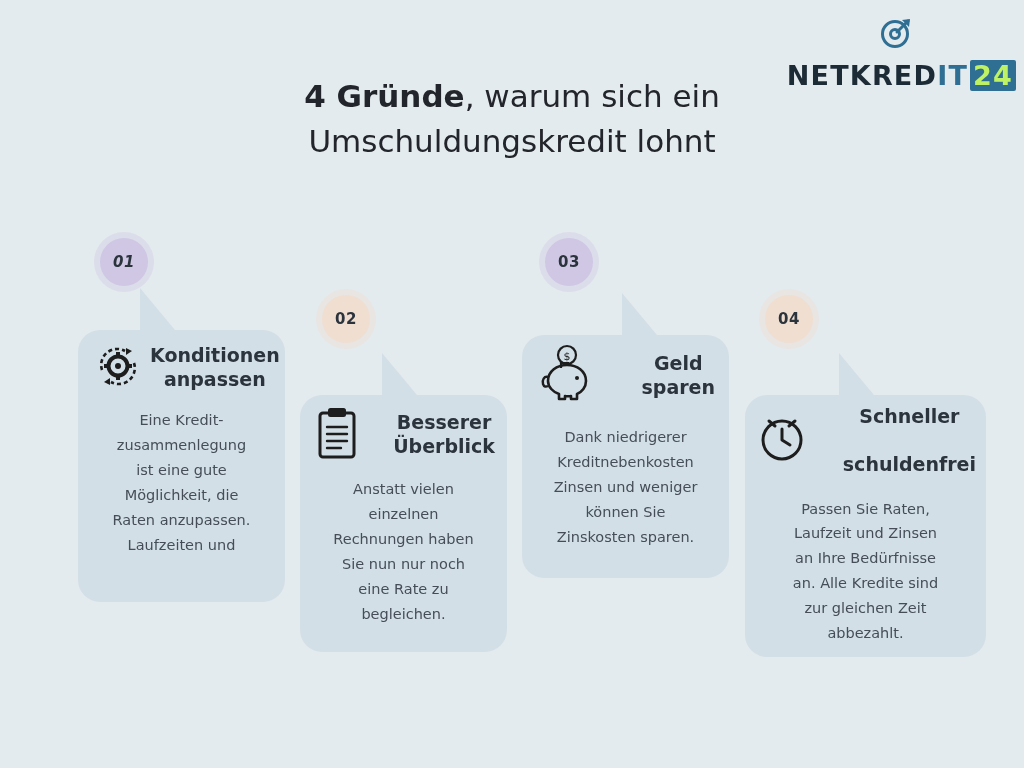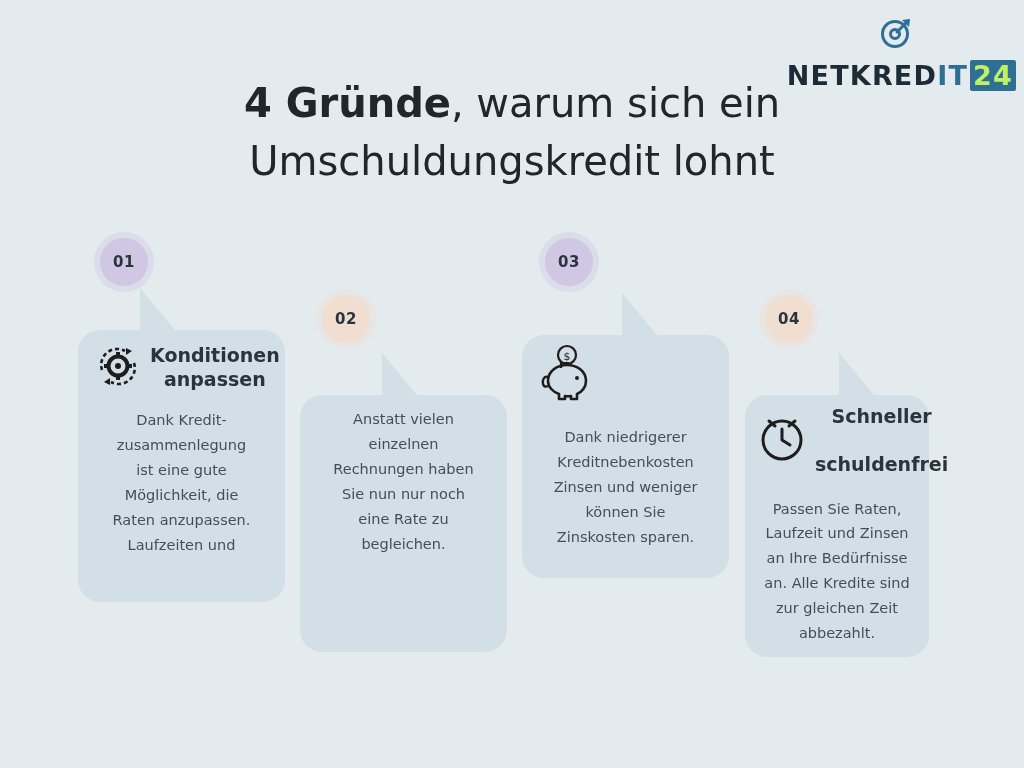--- a/index.html
+++ b/index.html
@@ -37,21 +37,21 @@
     padding: 0 3px;
     margin-left: 2px;
     border-radius: 2px;
   }
 
   
   .heading {
     position: absolute;
     top: 74px; left: 0; width: 1024px;
     text-align: center;
-    font-size: 40px;
+    font-size: 31px;
     line-height: 1.45;
     color: #22252b;
     font-weight: normal;
   }
   .heading .bold { font-weight: bold; }
 
   
   .card {
     position: absolute;
     background: #d3dfe6;
@@ -155,32 +155,50 @@
             </g>
           </g>
         </svg>
       </span>
       <span>
         <span class="card-title" style="display:block;">Konditionen</span>
         <span class="card-title" style="display:block;">anpassen</span>
       </span>
     </div>
     <div class="card-body" style="margin-top:12px; padding:0 16px;">
-      <div>Dank Kredit-</div>
+      <div>Eine Kredit-</div>
       <div>zusammenlegung</div>
       <div>ist eine gute</div>
       <div>Möglichkeit, die</div>
       <div>Raten anzupassen.</div>
       <div>Laufzeiten und</div>
     </div>
   </div>
-  <div class="badge violet" style="left:100px; top:238px;">01</div>
+  <div class="badge violet" style="left:100px; top:238px;font-style:italic;">01</div>
 
   <div class="card" style="left:300px; top:395px; width:207px; height:257px;">
     <div class="tail" style="left:82px; top:-42px; border-left:0 solid transparent; border-right:40px solid transparent; border-bottom:48px solid #d3dfe6;"></div>
+    <div class="card-head" style="margin-top:10px; padding:0 12px;">
+      <span class="card-icon">
+        <svg width="50" height="56" viewBox="0 0 50 56">
+          <rect x="8" y="8" width="34" height="44" rx="3" fill="none" stroke="#1d1d1d" stroke-width="3"></rect>
+          <rect x="16" y="3" width="18" height="9" rx="2.5" fill="#1d1d1d"></rect>
+          <g stroke="#1d1d1d" stroke-width="2.4" stroke-linecap="round">
+            <line x1="15" y1="22" x2="35" y2="22"></line>
+            <line x1="15" y1="29" x2="35" y2="29"></line>
+            <line x1="15" y1="36" x2="35" y2="36"></line>
+            <line x1="15" y1="43" x2="29" y2="43"></line>
+          </g>
+        </svg>
+      </span>
+      <span>
+        <span class="card-title" style="display:block;">Besserer</span>
+        <span class="card-title" style="display:block;">Überblick</span>
+      </span>
+    </div>
     <div class="card-body" style="margin-top:12px; padding:0 16px;">
       <div>Anstatt vielen</div>
       <div>einzelnen</div>
       <div>Rechnungen haben</div>
       <div>Sie nun nur noch</div>
       <div>eine Rate zu</div>
       <div>begleichen.</div>
     </div>
   </div>
   <div class="badge peach" style="left:322px; top:295px;">02</div>
@@ -191,32 +209,36 @@
       <span class="card-icon">
         <svg width="62" height="62" viewBox="0 0 62 62">
           <circle cx="31" cy="12" r="9" fill="none" stroke="#1d1d1d" stroke-width="2.2"></circle>
           <text x="31" y="16.5" font-size="11" text-anchor="middle" fill="#1d1d1d" font-family="DejaVu Sans, sans-serif">$</text>
           <path d="M12 38 c0 -10 9 -16 19 -16 c10 0 19 6 19 16 c0 6 -4 11 -9 13 l0 5 l-6 0 l0 -3 c-2 .3 -4 .3 -6 0 l0 3 l-6 0 l0 -5 c-6 -2 -11 -7 -11 -13 z" fill="none" stroke="#1d1d1d" stroke-width="2.6" stroke-linejoin="round"></path>
           <path d="M12 34 c-4 -1 -6 3 -5 7 c1 3 3 3 5 2" fill="none" stroke="#1d1d1d" stroke-width="2.4"></path>
           <circle cx="41" cy="35" r="2" fill="#1d1d1d"></circle>
           <path d="M25 25 l0 -5 l8 0" fill="none" stroke="#1d1d1d" stroke-width="2.2"></path>
         </svg>
       </span>
+      <span>
+        <span class="card-title" style="display:block;">Geld</span>
+        <span class="card-title" style="display:block;">sparen</span>
+      </span>
     </div>
     <div class="card-body" style="margin-top:16px; padding:0 12px;">
       <div>Dank niedrigerer</div>
       <div>Kreditnebenkosten</div>
       <div>Zinsen und weniger</div>
       <div>können Sie</div>
       <div>Zinskosten sparen.</div>
     </div>
   </div>
   <div class="badge violet" style="left:545px; top:238px;">03</div>
 
-  <div class="card" style="left:745px; top:395px; width:184px; height:262px;">
+  <div class="card" style="left:745px; top:395px; width:241px; height:262px;">
     <div class="tail" style="left:94px; top:-42px; border-left:0 solid transparent; border-right:40px solid transparent; border-bottom:48px solid #d3dfe6;"></div>
     <div class="card-head" style="margin-top:10px; padding:0 10px;">
       <span class="card-icon">
         <svg width="54" height="54" viewBox="0 0 54 54">
           <circle cx="27" cy="28" r="19" fill="none" stroke="#1d1d1d" stroke-width="3"></circle>
           <path d="M27 17 l0 11 l8 5" fill="none" stroke="#1d1d1d" stroke-width="3" stroke-linecap="round" stroke-linejoin="round"></path>
           <path d="M14 9 l6 5" stroke="#1d1d1d" stroke-width="3" stroke-linecap="round"></path>
           <path d="M40 9 l-6 5" stroke="#1d1d1d" stroke-width="3" stroke-linecap="round"></path>
         </svg>
       </span>

